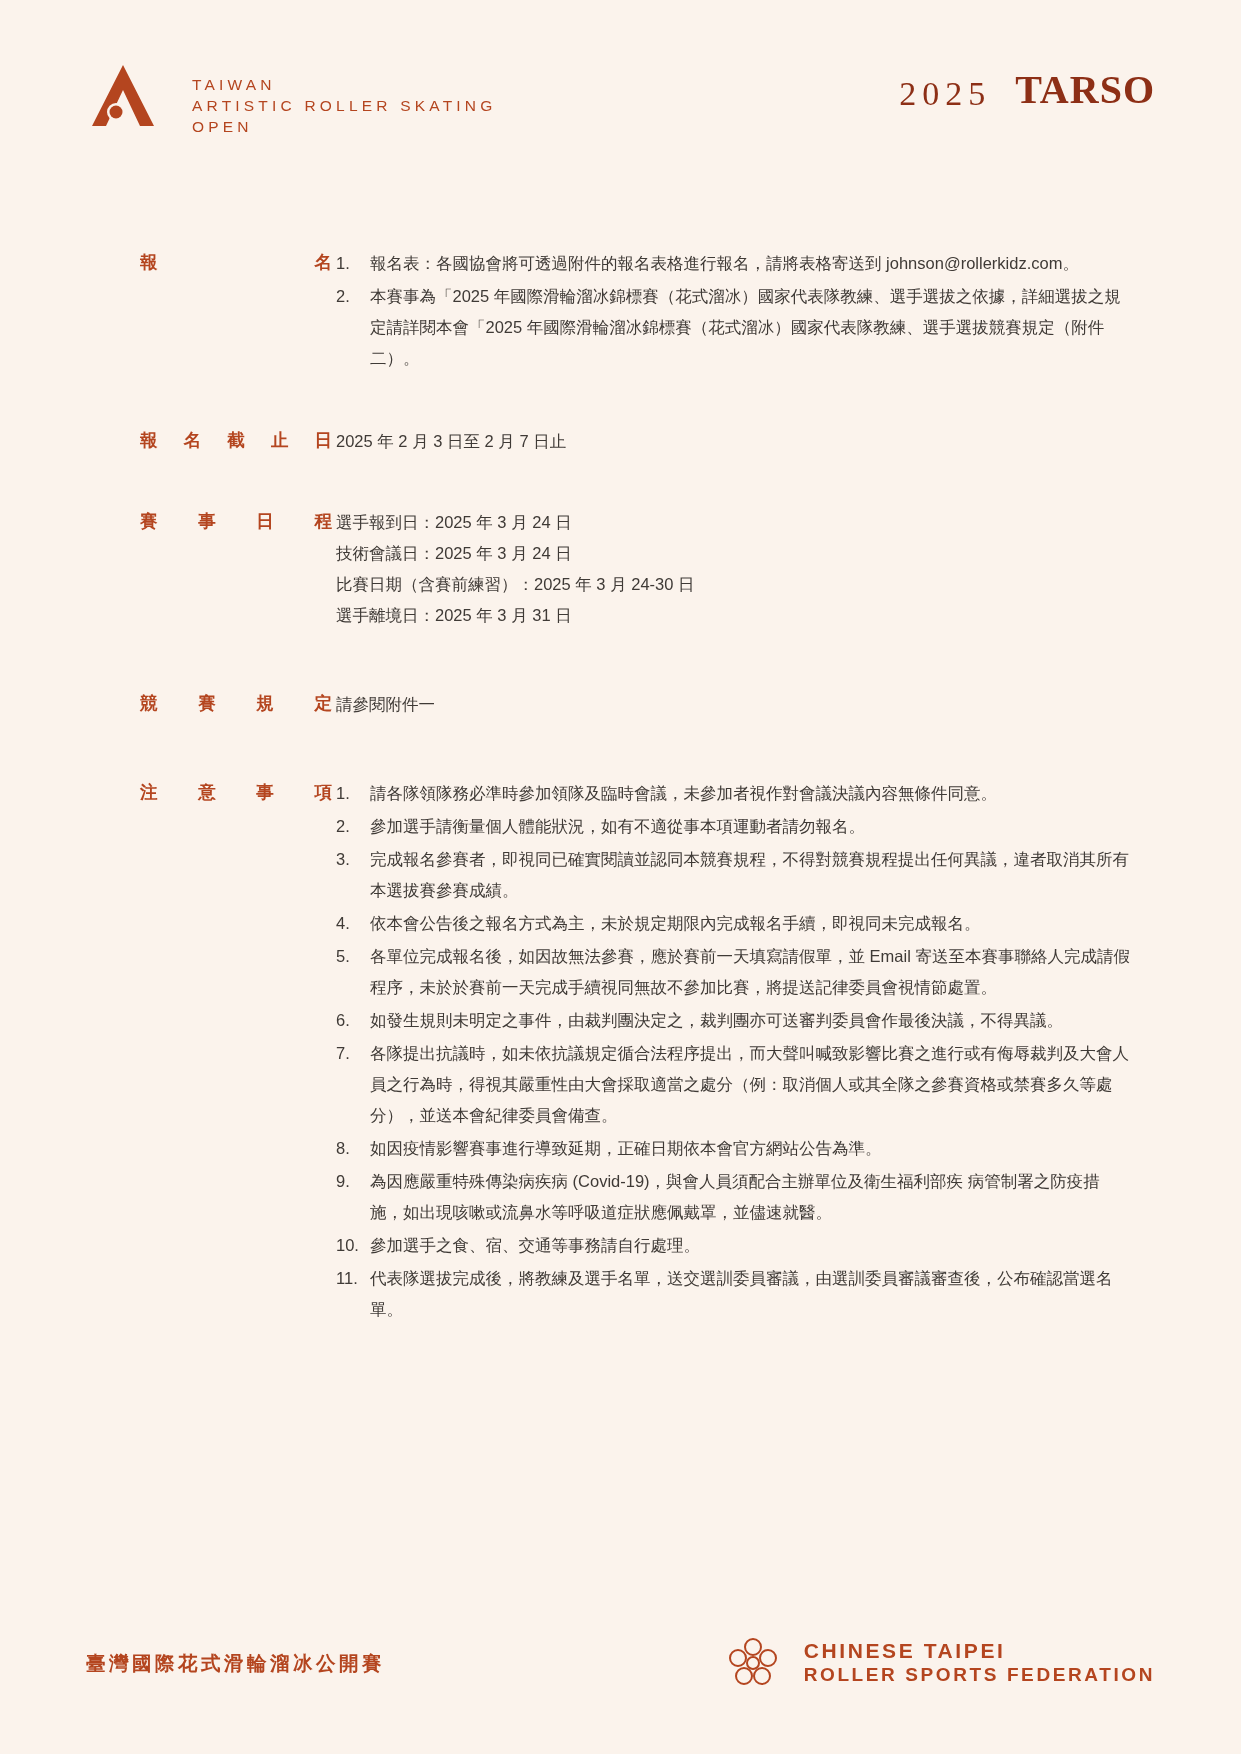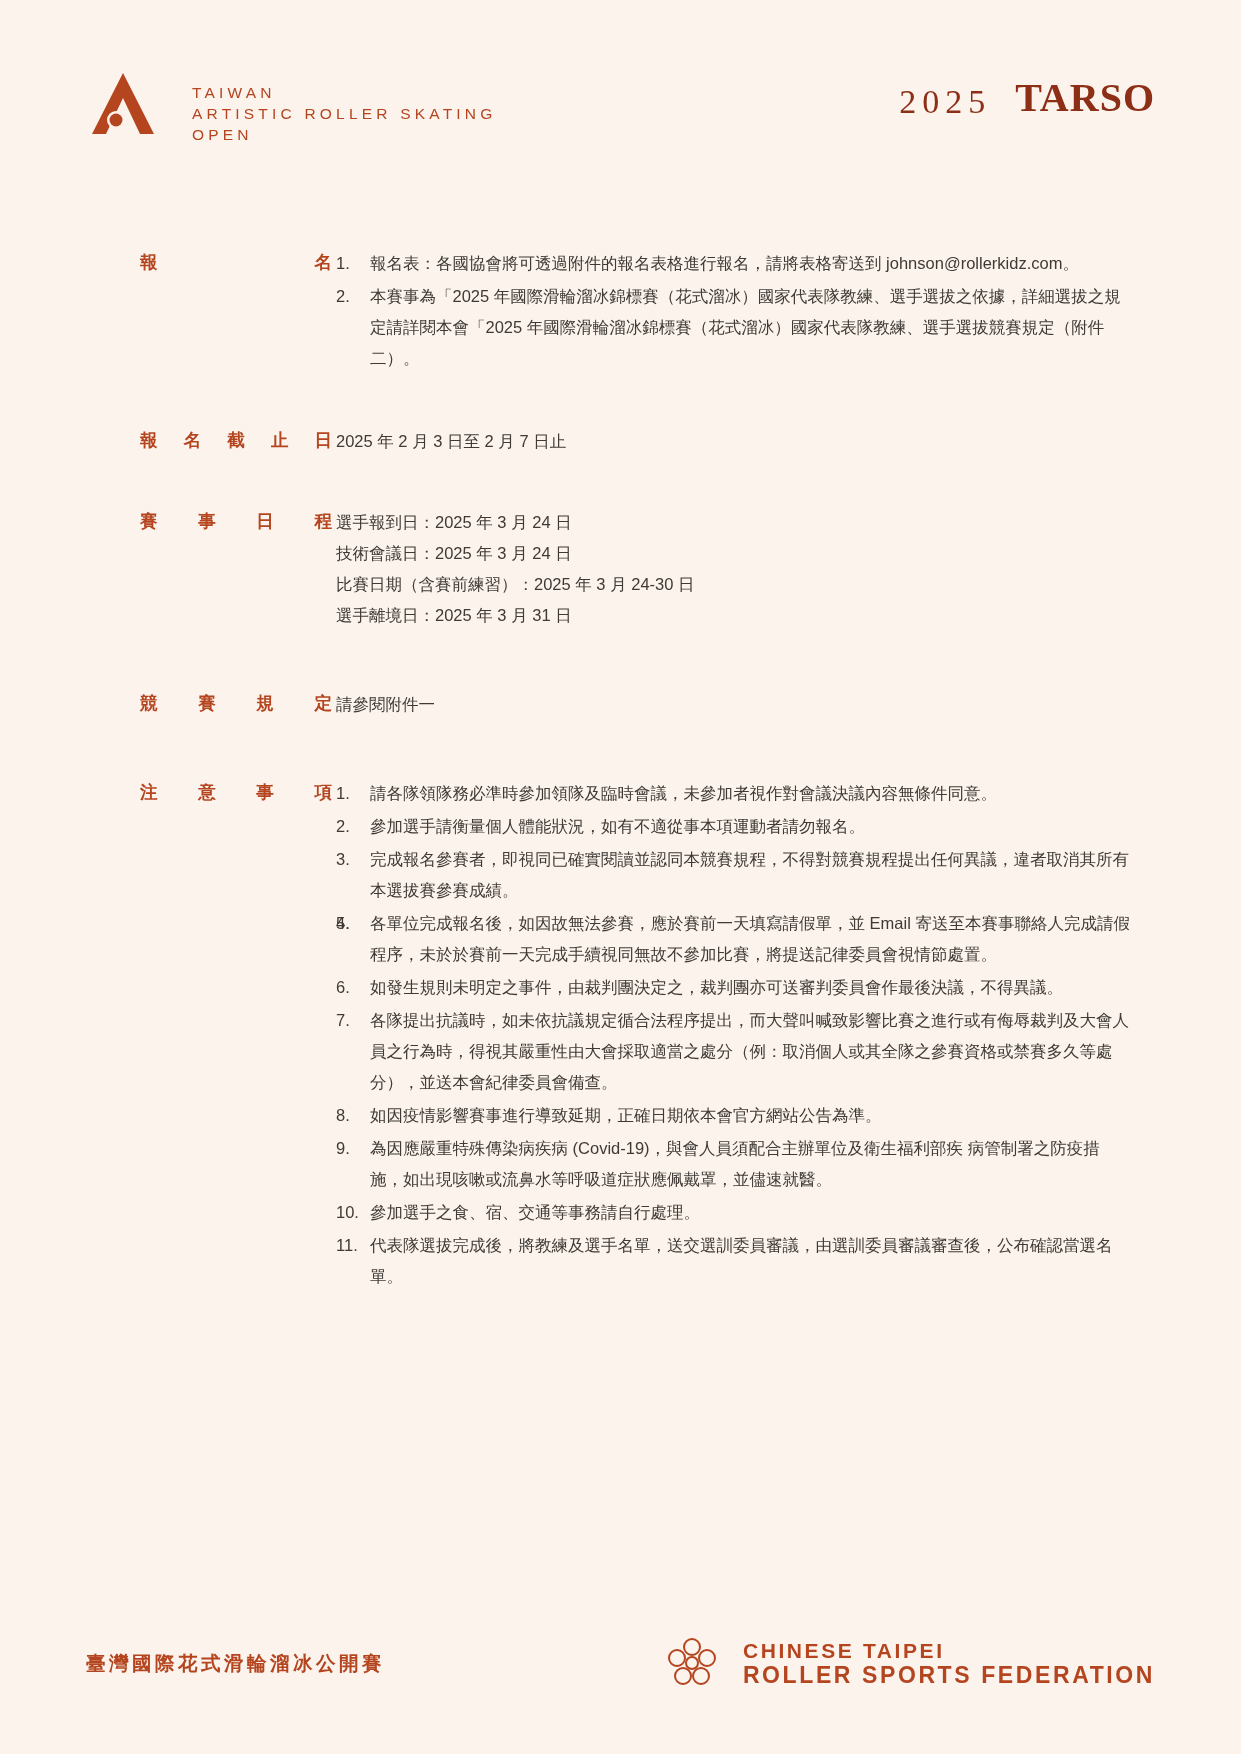--- a/index.html
+++ b/index.html
@@ -18,21 +18,21 @@
   .page {
     position: relative;
     width: 1241px;
     height: 1754px;
     box-sizing: border-box;
   }
 
   
   .header {
     position: absolute;
-    top: 66px;
+    top: 58px;
     left: 86px;
     right: 86px;
     height: 90px;
   }
   .logo-mark {
     position: absolute;
     left: 0;
     top: 2px;
     width: 74px;
     height: 74px;
@@ -157,21 +157,21 @@
     width: 58px;
     height: 58px;
   }
   .footer-fed {
     color: #b4451f;
     font-weight: 700;
     line-height: 24px;
     letter-spacing: 2.6px;
   }
   .footer-fed .l1 { font-size: 21px; }
-  .footer-fed .l2 { font-size: 23px; }
+  .footer-fed .l2 { font-size: 19px; }
 </style>
 </head>
 <body>
 
 <div class="page">
 
   <div class="header">
 
     <div class="logo-mark">
       <svg viewBox="0 0 74 74" width="74" height="74" aria-hidden="true">
@@ -259,21 +259,21 @@
         <span>注</span>
         <span>意</span>
         <span>事</span>
         <span>項</span>
       </div>
       <div class="row-body">
         <ol class="num">
           <li><span class="n">1.</span><span>請各隊領隊務必準時參加領隊及臨時會議，未參加者視作對會議決議內容無條件同意。</span></li>
           <li><span class="n">2.</span><span>參加選手請衡量個人體能狀況，如有不適從事本項運動者請勿報名。</span></li>
           <li><span class="n">3.</span><span>完成報名參賽者，即視同已確實閱讀並認同本競賽規程，不得對競賽規程提出任何異議，違者取消其所有本選拔賽參賽成績。</span></li>
-          <li><span class="n">4.</span></li>
+          <li><span class="n">4.</span><span>依本會公告後之報名方式為主，未於規定期限內完成報名手續，即視同未完成報名。</span></li>
           <li><span class="n">5.</span><span>各單位完成報名後，如因故無法參賽，應於賽前一天填寫請假單，並 Email 寄送至本賽事聯絡人完成請假程序，未於於賽前一天完成手續視同無故不參加比賽，將提送記律委員會視情節處置。</span></li>
           <li><span class="n">6.</span><span>如發生規則未明定之事件，由裁判團決定之，裁判團亦可送審判委員會作最後決議，不得異議。</span></li>
           <li><span class="n">7.</span><span>各隊提出抗議時，如未依抗議規定循合法程序提出，而大聲叫喊致影響比賽之進行或有侮辱裁判及大會人員之行為時，得視其嚴重性由大會採取適當之處分（例：取消個人或其全隊之參賽資格或禁賽多久等處分），並送本會紀律委員會備查。</span></li>
           <li><span class="n">8.</span><span>如因疫情影響賽事進行導致延期，正確日期依本會官方網站公告為準。</span></li>
           <li><span class="n">9.</span><span>為因應嚴重特殊傳染病疾病 (Covid-19)，與會人員須配合主辦單位及衛生福利部疾 病管制署之防疫措施，如出現咳嗽或流鼻水等呼吸道症狀應佩戴罩，並儘速就醫。</span></li>
           <li><span class="n">10.</span><span>參加選手之食、宿、交通等事務請自行處理。</span></li>
           <li><span class="n">11.</span><span>代表隊選拔完成後，將教練及選手名單，送交選訓委員審議，由選訓委員審議審查後，公布確認當選名單。</span></li>
         </ol>
       </div>
     </div>

